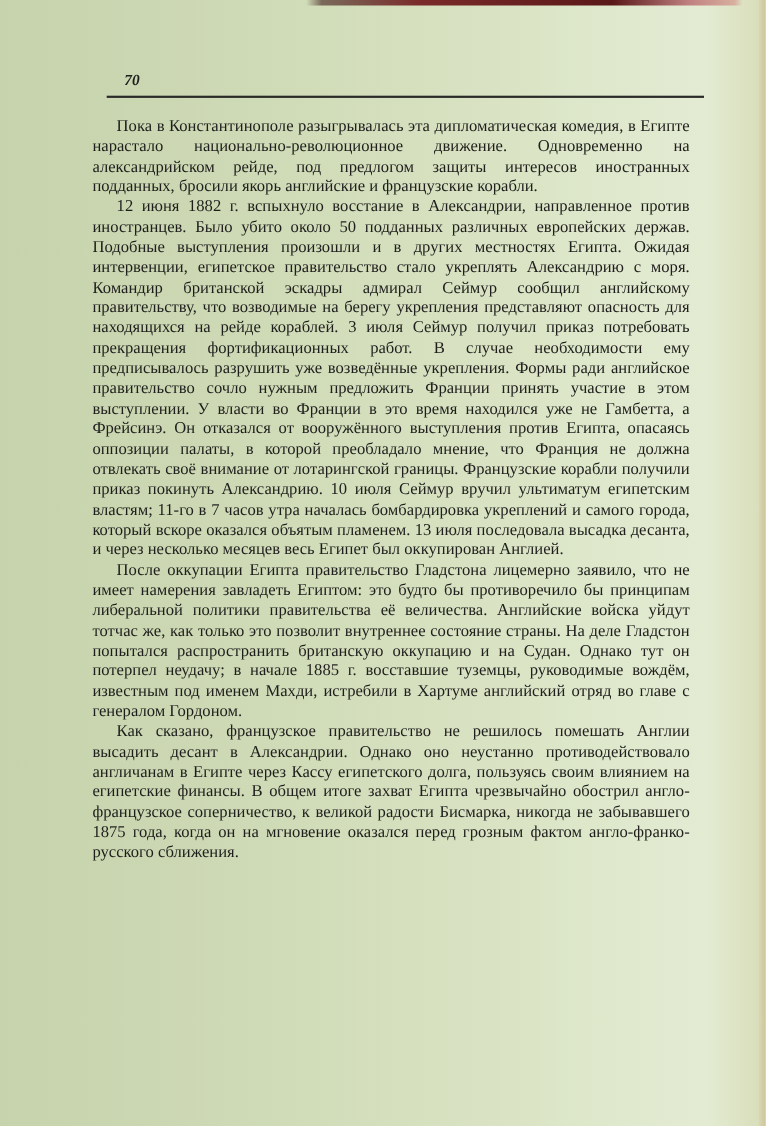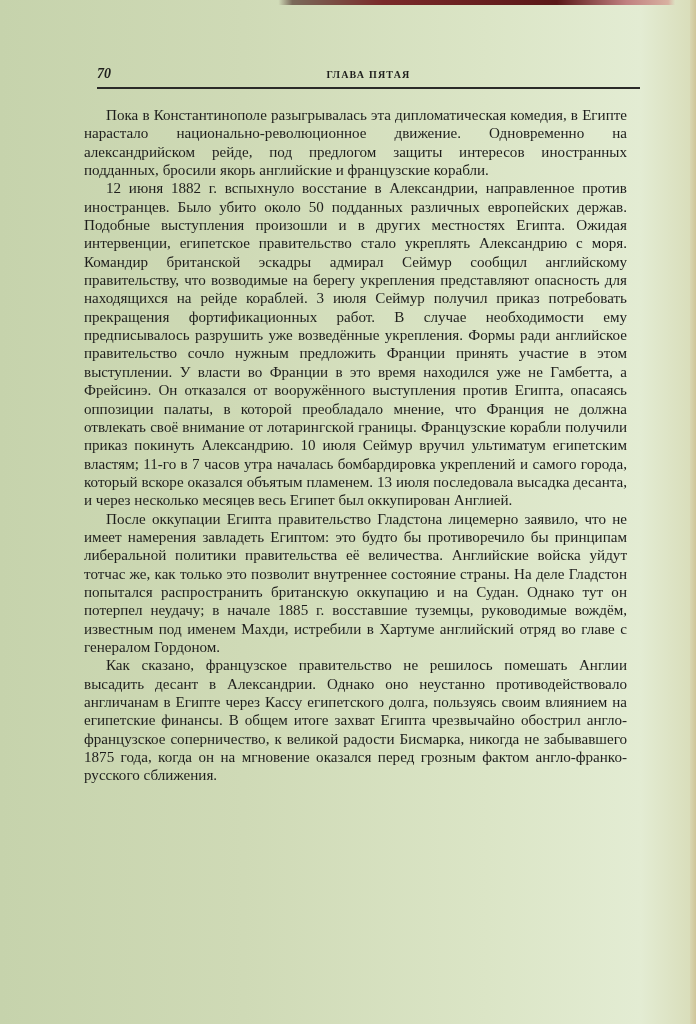--- a/index.html
+++ b/index.html
@@ -14,21 +14,21 @@
       background: linear-gradient(90deg, rgba(0,0,0,0) 0%, rgba(0,0,0,0) 40%, #7a6a5a 42%, #7a2a2a 55%, #5a1818 80%, #c08080 90%, #d8b0a0 96%, rgba(0,0,0,0) 97%);
     }
     .spine {
       position: absolute; right: 0; top: 0; width: 6px; height: 1024px;
       background: linear-gradient(90deg, #d9d7b3, #cfc59a);
     }
     .header {
       position: absolute; left: 97px; top: 66px; width: 543px; height: 20px;
     }
     .page-number {
-      position: absolute; left: 0; top: 0;
+      position: absolute; left: 16px; top: 0;
       font-style: italic; font-weight: bold; font-size: 14px;
     }
     .running-head {
       position: absolute; left: 0; right: 0; top: 3px; text-align: center;
       font-size: 10px; letter-spacing: 1.2px; font-weight: bold;
     }
     .rule {
       position: absolute; left: 97px; top: 87px; width: 543px; height: 0;
       border-top: 2px solid #2a2a28;
     }
@@ -41,21 +41,20 @@
     }
   </style>
 </head>
 <body>
 
 <div class="top-edge"></div>
 <div class="spine"></div>
 
 <div class="header">
   <span class="page-number">70</span>
-  <div class="running-head">ГЛАВА ПЯТАЯ</div>
 </div>
 <div class="rule"></div>
 
 <div class="text-body">
   <p class="para">Пока в Константинополе разыгрывалась эта дипломатическая комедия, в Египте нарастало национально-революционное движение. Одновременно на александрийском рейде, под предлогом защиты интересов иностранных подданных, бросили якорь английские и французские корабли.</p>
   <p class="para">12 июня 1882 г. вспыхнуло восстание в Александрии, направленное против иностранцев. Было убито около 50 подданных различных европейских держав. Подобные выступления произошли и в других местностях Египта. Ожидая интервенции, египетское правительство стало укреплять Александрию с моря. Командир британской эскадры адмирал Сеймур сообщил английскому правительству, что возводимые на берегу укрепления представляют опасность для находящихся на рейде кораблей. 3 июля Сеймур получил приказ потребовать прекращения фортификационных работ. В случае необходимости ему предписывалось разрушить уже возведённые укрепления. Формы ради английское правительство сочло нужным предложить Франции принять участие в этом выступлении. У власти во Франции в это время находился уже не Гамбетта, а Фрейсинэ. Он отказался от вооружённого выступления против Египта, опасаясь оппозиции палаты, в которой преобладало мнение, что Франция не должна отвлекать своё внимание от лотарингской границы. Французские корабли получили приказ покинуть Александрию. 10 июля Сеймур вручил ультиматум египетским властям; 11-го в 7 часов утра началась бомбардировка укреплений и самого города, который вскоре оказался объятым пламенем. 13 июля последовала высадка десанта, и через несколько месяцев весь Египет был оккупирован Англией.</p>
   <p class="para">После оккупации Египта правительство Гладстона лицемерно заявило, что не имеет намерения завладеть Египтом: это будто бы противоречило бы принципам либеральной политики правительства её величества. Английские войска уйдут тотчас же, как только это позволит внутреннее состояние страны. На деле Гладстон попытался распространить британскую оккупацию и на Судан. Однако тут он потерпел неудачу; в начале 1885 г. восставшие туземцы, руководимые вождём, известным под именем Махди, истребили в Хартуме английский отряд во главе с генералом Гордоном.</p>
   <p class="para">Как сказано, французское правительство не решилось помешать Англии высадить десант в Александрии. Однако оно неустанно противодействовало англичанам в Египте через Кассу египетского долга, пользуясь своим влиянием на египетские финансы. В общем итоге захват Египта чрезвычайно обострил англо-французское соперничество, к великой радости Бисмарка, никогда не забывавшего 1875 года, когда он на мгновение оказался перед грозным фактом англо-франко-русского сближения.</p>
 </div>
 

